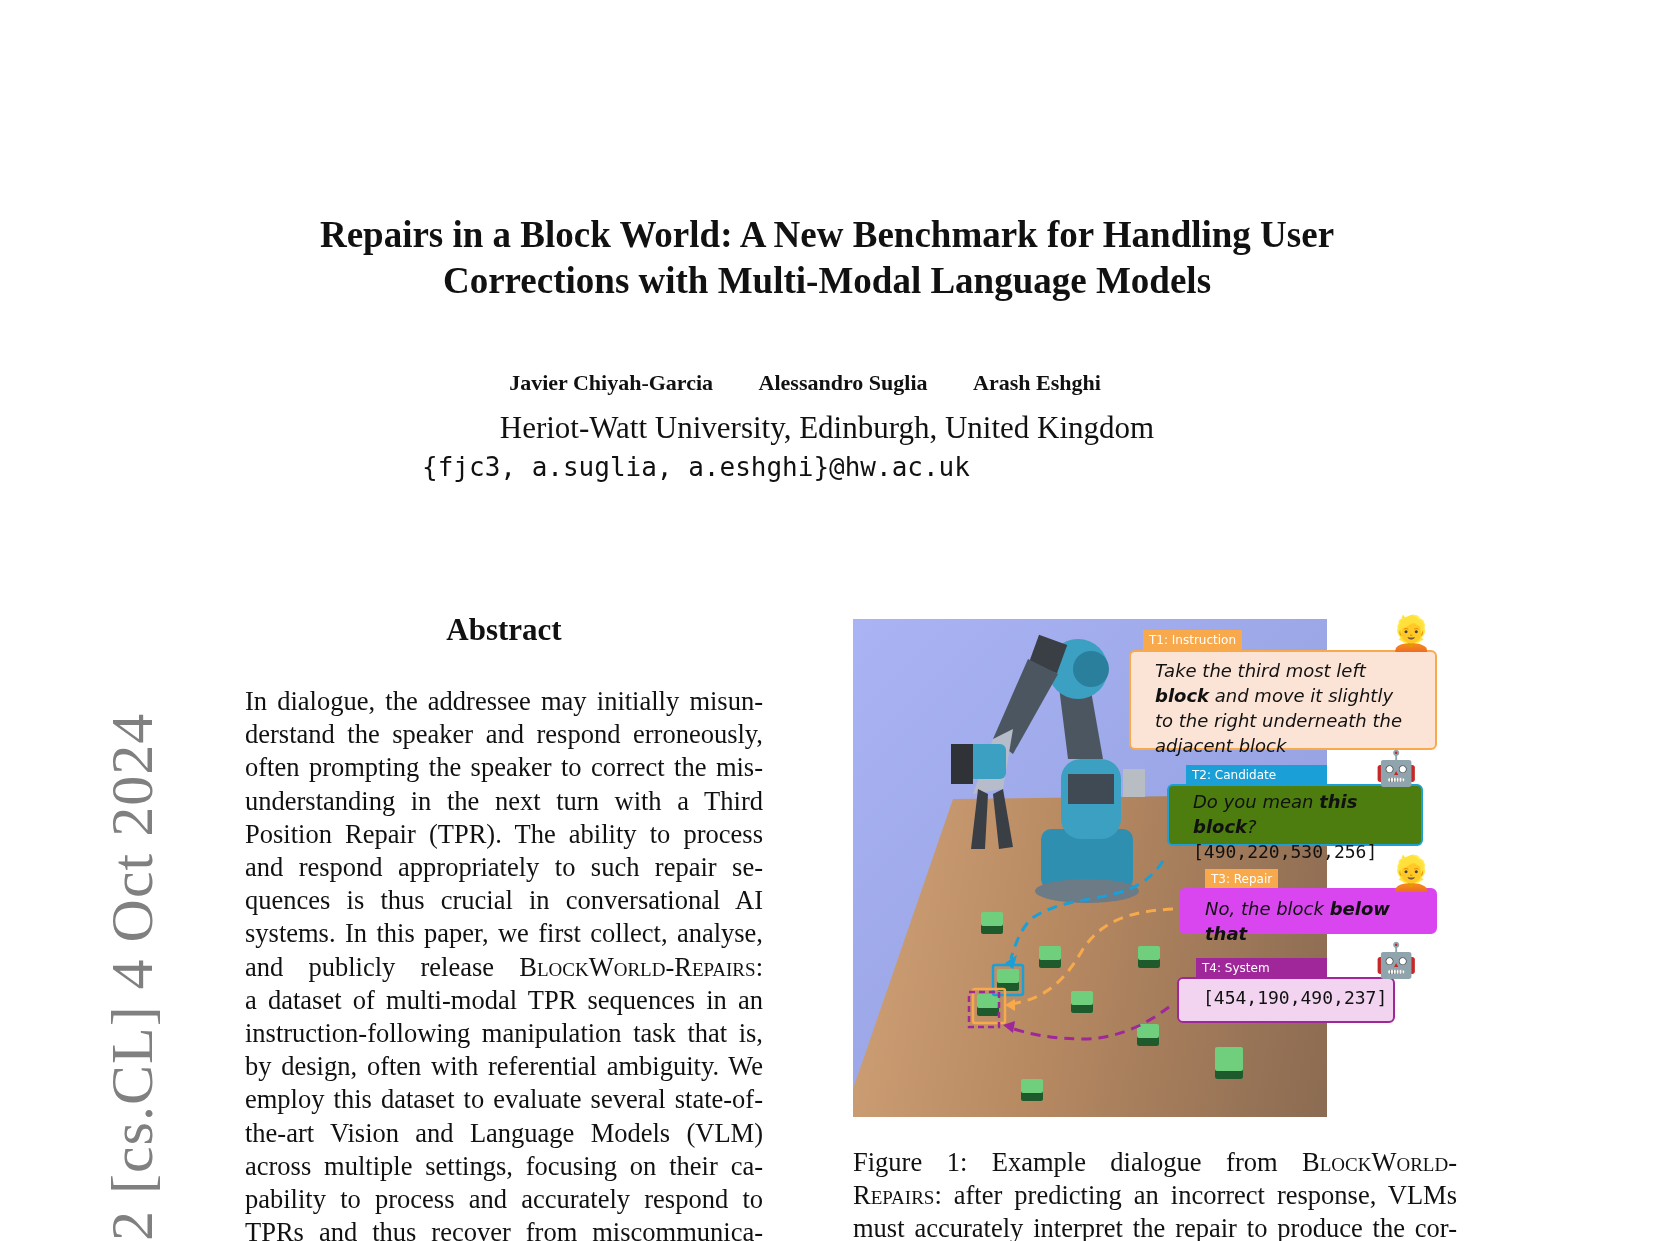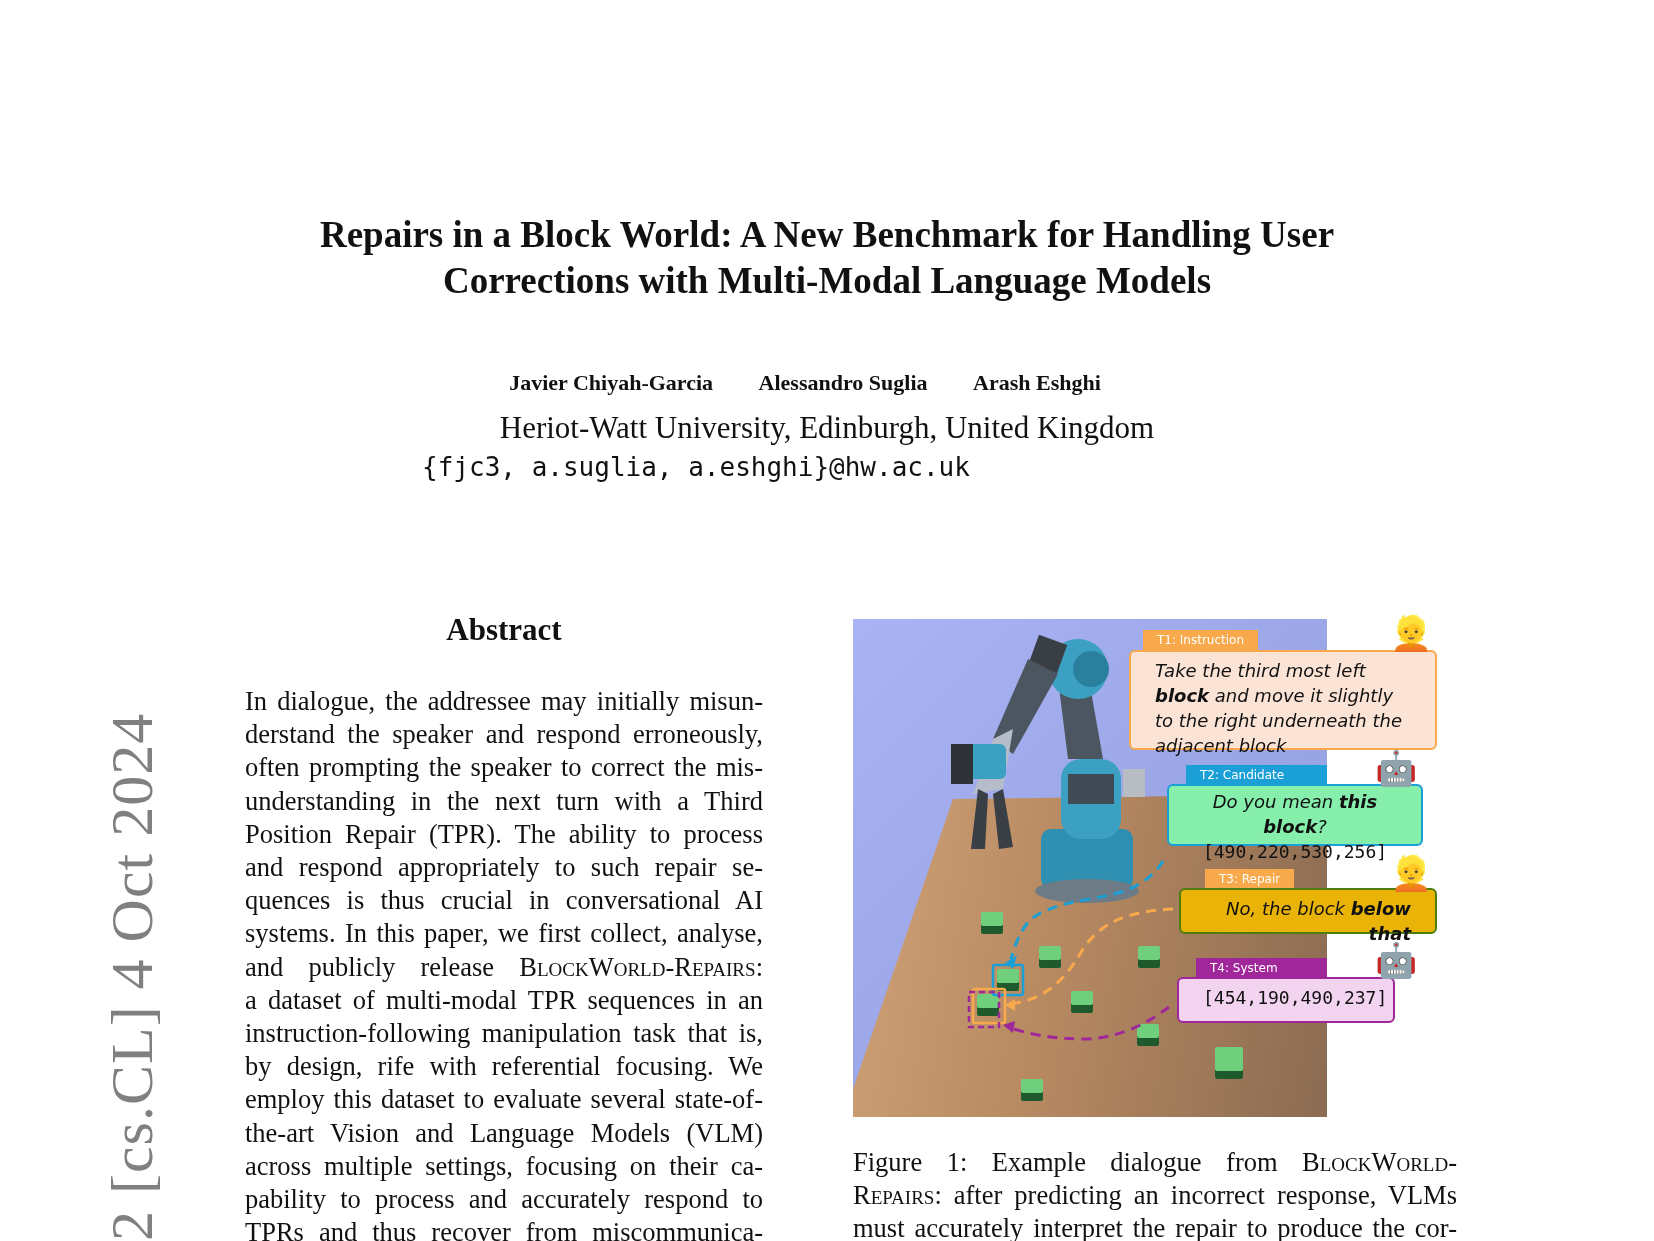--- a/index.html
+++ b/index.html
@@ -32,21 +32,21 @@
   .table-top { position: absolute; left: 0; top: 0; width: 474px; height: 498px;
                clip-path: polygon(100px 180px, 474px 175px, 474px 498px, 0 498px, 0 470px);
                background: linear-gradient(100deg, #d4a57a 0%, #b88a62 45%, #8b6b52 100%); }
 
   .block { position: absolute; width: 22px; height: 22px; background: #6fcf7d;
            box-shadow: inset 0 -8px 0 #1f5a2c; border-radius: 2px; }
 
   .robot-arm { position: absolute; }
 
   .bubble-label { position: absolute; font-family: "DejaVu Sans", "Liberation Sans", sans-serif;
-                  font-size: 12px; color: #fff; padding: 2px 14px; line-height: 16px; }
+                  font-size: 12px; color: #fff; padding: 2px 6px; line-height: 16px; }
   .bubble { position: absolute; font-family: "DejaVu Sans", "Liberation Sans", sans-serif;
             border-radius: 6px; font-style: italic; font-size: 18px; line-height: 25px; padding: 6px 24px; box-sizing: border-box; }
   .bubble b { font-weight: bold; }
   .mono { font-family: "DejaVu Sans Mono", "Liberation Mono", monospace; font-style: normal; font-size: 18px; }
 
   .emoji { position: absolute; font-size: 34px; width: 40px; height: 40px; text-align: center; line-height: 40px; }
 
   .caption { position: absolute; left: 853px; width: 604px; top: 1146px; font-size: 26.5px; line-height: 33.2px; }
   .caption .ln { display: block; text-align: justify; text-align-last: justify; white-space: nowrap; }
 </style>
@@ -74,21 +74,21 @@
   <span class="ln">derstand the speaker and respond erroneously,</span>
   <span class="ln">often prompting the speaker to correct the mis-</span>
   <span class="ln">understanding in the next turn with a Third</span>
   <span class="ln">Position Repair (TPR). The ability to process</span>
   <span class="ln">and respond appropriately to such repair se-</span>
   <span class="ln">quences is thus crucial in conversational AI</span>
   <span class="ln">systems. In this paper, we first collect, analyse,</span>
   <span class="ln"><span>and publicly release </span><span class="sc">BlockWorld-Repairs</span><span>:</span></span>
   <span class="ln">a dataset of multi-modal TPR sequences in an</span>
   <span class="ln">instruction-following manipulation task that is,</span>
-  <span class="ln">by design, rife with referential focusing. We</span>
+  <span class="ln">by design, often with referential ambiguity. We</span>
   <span class="ln">employ this dataset to evaluate several state-of-</span>
   <span class="ln">the-art Vision and Language Models (VLM)</span>
   <span class="ln">across multiple settings, focusing on their ca-</span>
   <span class="ln">pability to process and accurately respond to</span>
   <span class="ln">TPRs and thus recover from miscommunica-</span>
 </div>
 
 <div class="figure">
   <div class="scene">
     <div class="table-top"></div>
@@ -138,28 +138,28 @@
     </svg>
   </div>
 
   <div class="bubble-label" style="left:290px; top:11px; background:#f7a94b;">T1: Instruction</div>
   <div class="bubble" style="left:276px; top:31px; width:308px; height:100px; background:#fbe3d6; border:2px solid #f7a94b;">
     <span>Take the third most left </span><b>block</b><span> and move it slightly to the right underneath the adjacent block</span>
   </div>
   <div class="emoji" style="left:537px; top:-5px;">👱</div>
 
   <div class="bubble-label" style="left:333px; top:146px; background:#1a9fd6;">T2: Candidate Response</div>
-  <div class="bubble" style="left:314px; top:165px; width:256px; height:62px; background:#86efac; border:2px solid #1a9fd6; padding-top:3px;text-align:center;">
+  <div class="bubble" style="left:314px; top:165px; width:256px; height:62px; background:#4d7c0f; border:2px solid #1a9fd6; padding-top:3px;">
     <div><span>Do you mean </span><b>this block</b><span>?</span></div>
     <div class="mono">[490,220,530,256]</div>
   </div>
   <div class="emoji" style="left:522px; top:130px;">🤖</div>
 
   <div class="bubble-label" style="left:352px; top:250px; background:#f7a94b;">T3: Repair</div>
-  <div class="bubble" style="left:326px; top:269px; width:258px; height:46px; background:#eab308; border:2px solid #4d7c0f;text-align:right;">
+  <div class="bubble" style="left:326px; top:269px; width:258px; height:46px; background:#d946ef; border:2px solid #d946ef;">
     <span>No, the block </span><b>below that</b>
   </div>
   <div class="emoji" style="left:537px; top:235px;">👱</div>
 
   <div class="bubble-label" style="left:343px; top:339px; background:#a0279a;">T4: System Prediction</div>
   <div class="bubble" style="left:324px; top:358px; width:218px; height:46px; background:#f2d3f0; border:2px solid #a0279a;">
     <span class="mono">[454,190,490,237]</span>
   </div>
   <div class="emoji" style="left:522px; top:322px;">🤖</div>
 </div>

